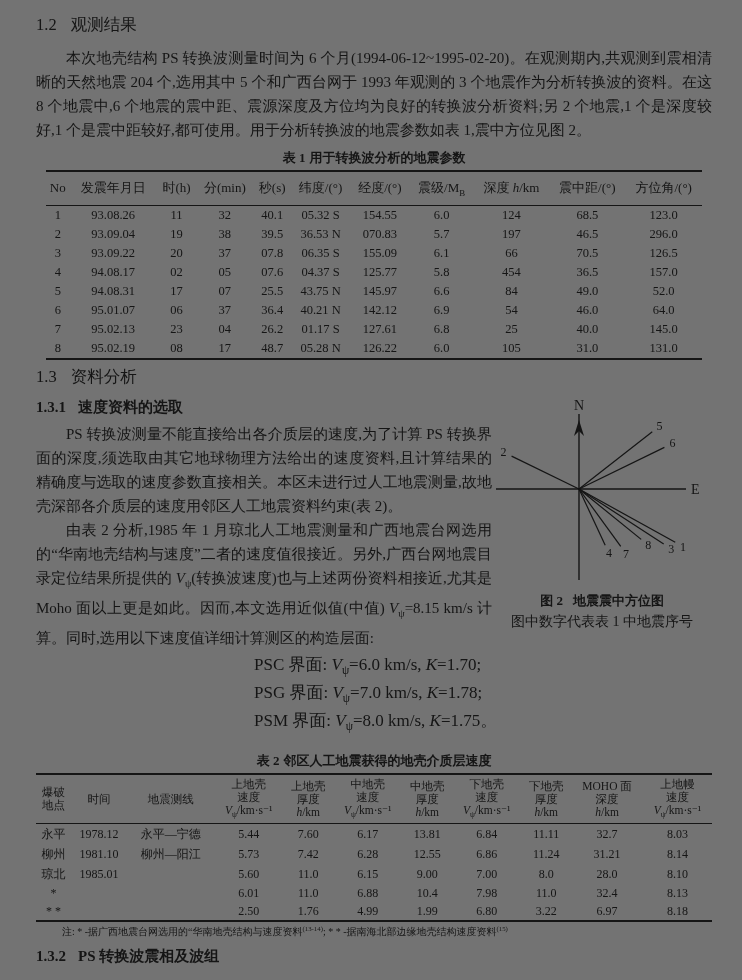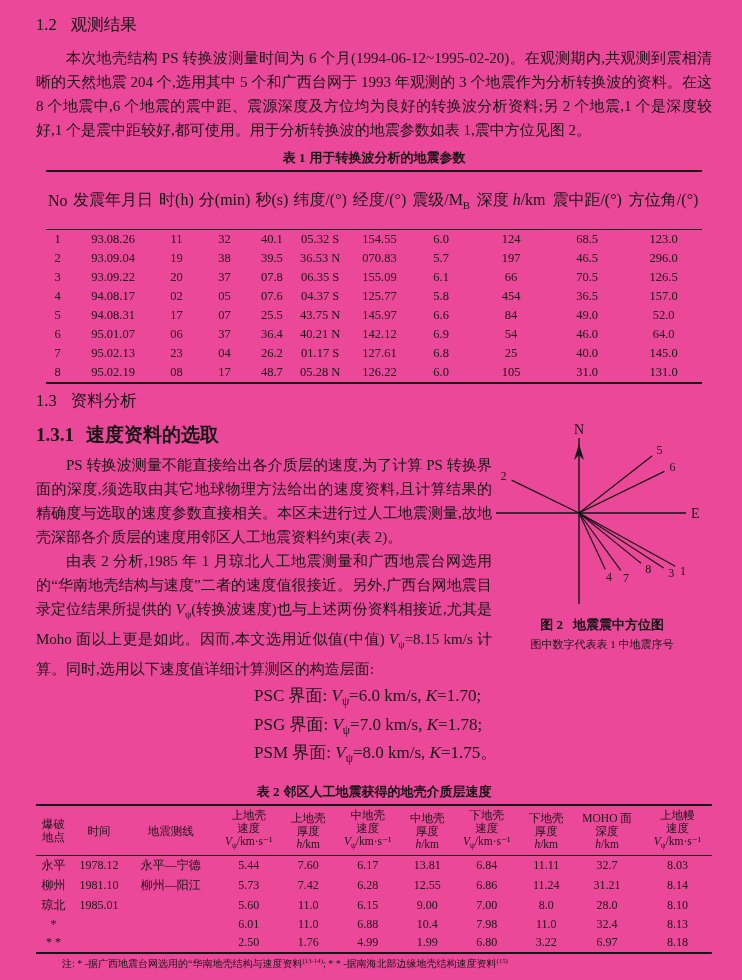--- a/index.html
+++ b/index.html
@@ -1,42 +1,42 @@
 <!DOCTYPE html>
 <html><head>
 <meta charset="utf-8">
 <style>
   html,body{margin:0;padding:0;background:#e9e8e4;}
   .page{
-    width:742px;height:980px;margin:0 auto;background:#ec4899;color:#151515;
+    width:742px;height:980px;margin:0 auto;background:#737373;color:#151515;
     font-family:"Liberation Serif","DejaVu Serif",serif;
     box-sizing:border-box;padding:8px 30px 0 36px;overflow:hidden;position:relative;
   }
   h2.sec{font-size:16.5px;font-weight:normal;margin:6px 0 10px;}
   h2.sec .num{margin-right:14px;}
-  h3.sub{font-size:19px;font-weight:bold;margin:8px 0 5px;}
+  h3.sub{font-size:15px;font-weight:bold;margin:8px 0 5px;}
   h3.sub .num{margin-right:12px;font-weight:bold;}
   p.body{font-size:15px;line-height:24px;text-align:justify;margin:0;text-indent:2em;}
   .tcap{text-align:center;font-weight:bold;font-size:13px;margin:7px 0 3px;}
   .tcap .lbl{margin-right:4px;}
   table{border-collapse:collapse;margin:0 auto;}
   table.t1{width:97%;font-size:12.5px;border-top:2.5px solid #151515;border-bottom:2.5px solid #151515;}
-  table.t1 th{font-weight:normal;padding:18px 1px;border-bottom:1.5px solid #151515;font-size:16px;white-space:nowrap;}
+  table.t1 th{font-weight:normal;padding:7px 1px;border-bottom:1.5px solid #151515;font-size:13px;white-space:nowrap;}
   table.t1 td{text-align:center;padding:2px 1px;}
   table.t2{width:100%;font-size:12px;border-top:2.2px solid #151515;border-bottom:2.2px solid #151515;}
   table.t2 th{font-weight:normal;font-size:11.5px;line-height:13px;padding:3px 0 2px;border-bottom:1.4px solid #151515;vertical-align:middle;}
   table.t2 td{text-align:center;padding:1.5px 0;}
   sub{font-size:.68em;}
   sup{font-size:.68em;}
   .note{font-size:10px;margin:3px 0 0 26px;}
   .fig{float:right;width:220px;margin:2px 0 4px 10px;text-align:center;}
   .fig svg{display:block;margin:0 auto;overflow:visible;}
   .figcap{font-weight:bold;font-size:13px;margin-top:8px;}
   .figcap .lbl{margin-right:10px;text-align:center;}
-  .figsub{font-size:11px;margin-top:3px;}
+  .figsub{font-size:14px;margin-top:3px;}
   .eqs{margin:4px 0 6px 218px;font-size:17px;line-height:22px;}
   .clear{clear:both;}
   svg text{font-family:"Liberation Serif","DejaVu Serif",serif;fill:#151515;}
   .ax{stroke:#151515;stroke-width:1.4;}
   .ray{stroke:#151515;stroke-width:1.2;}
   .axlabel{font-size:14px;}
   .raylabel{font-size:12px;}
 </style>
 </head>
 <body>

